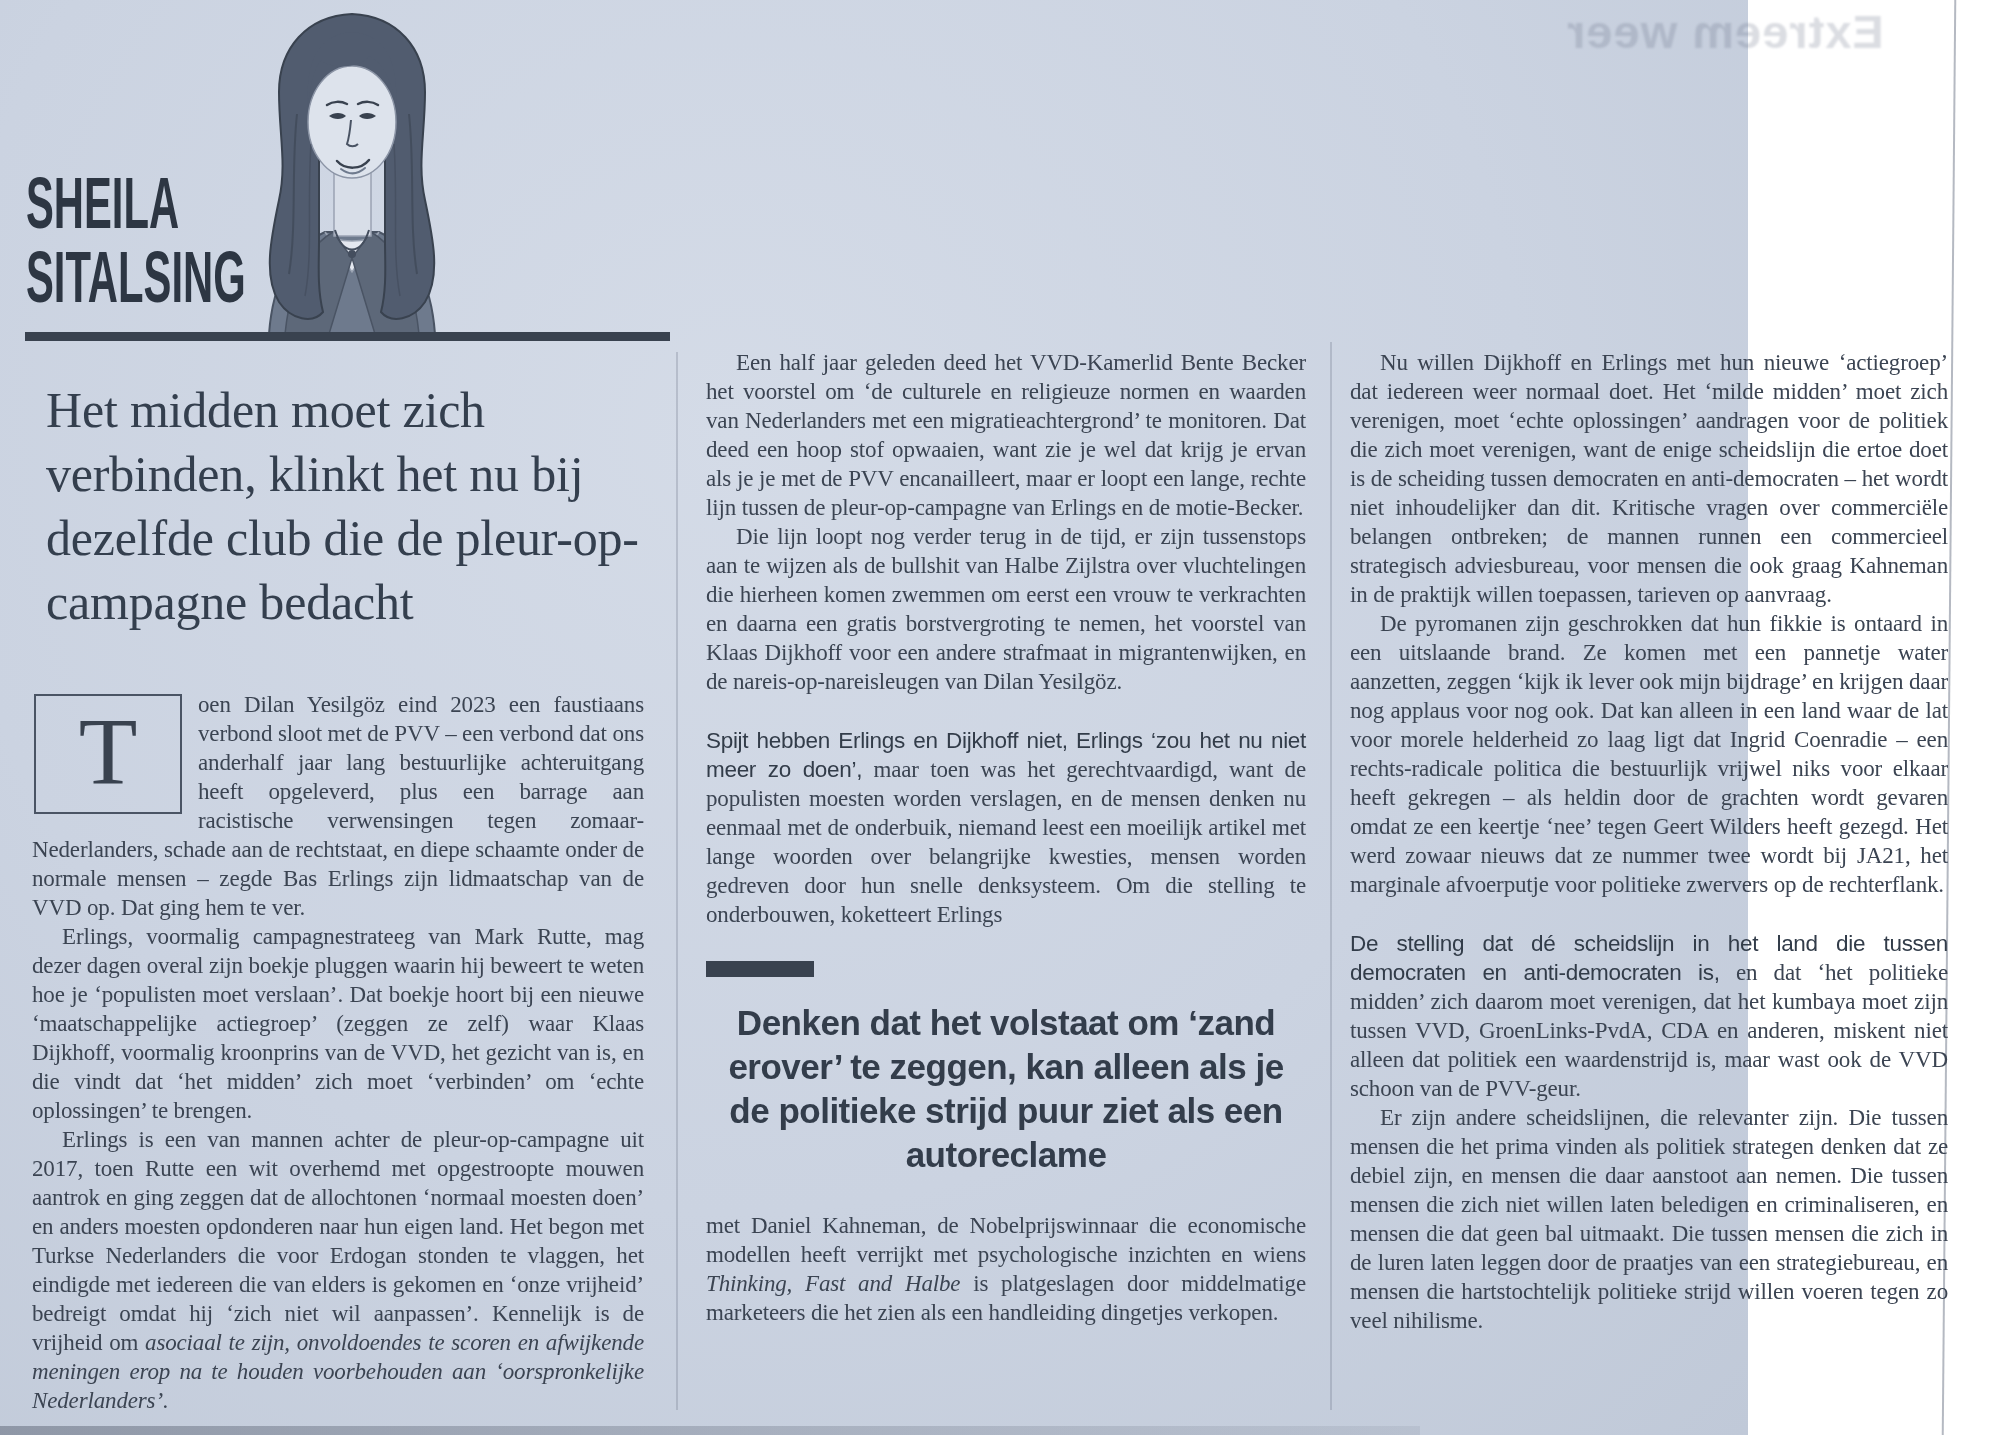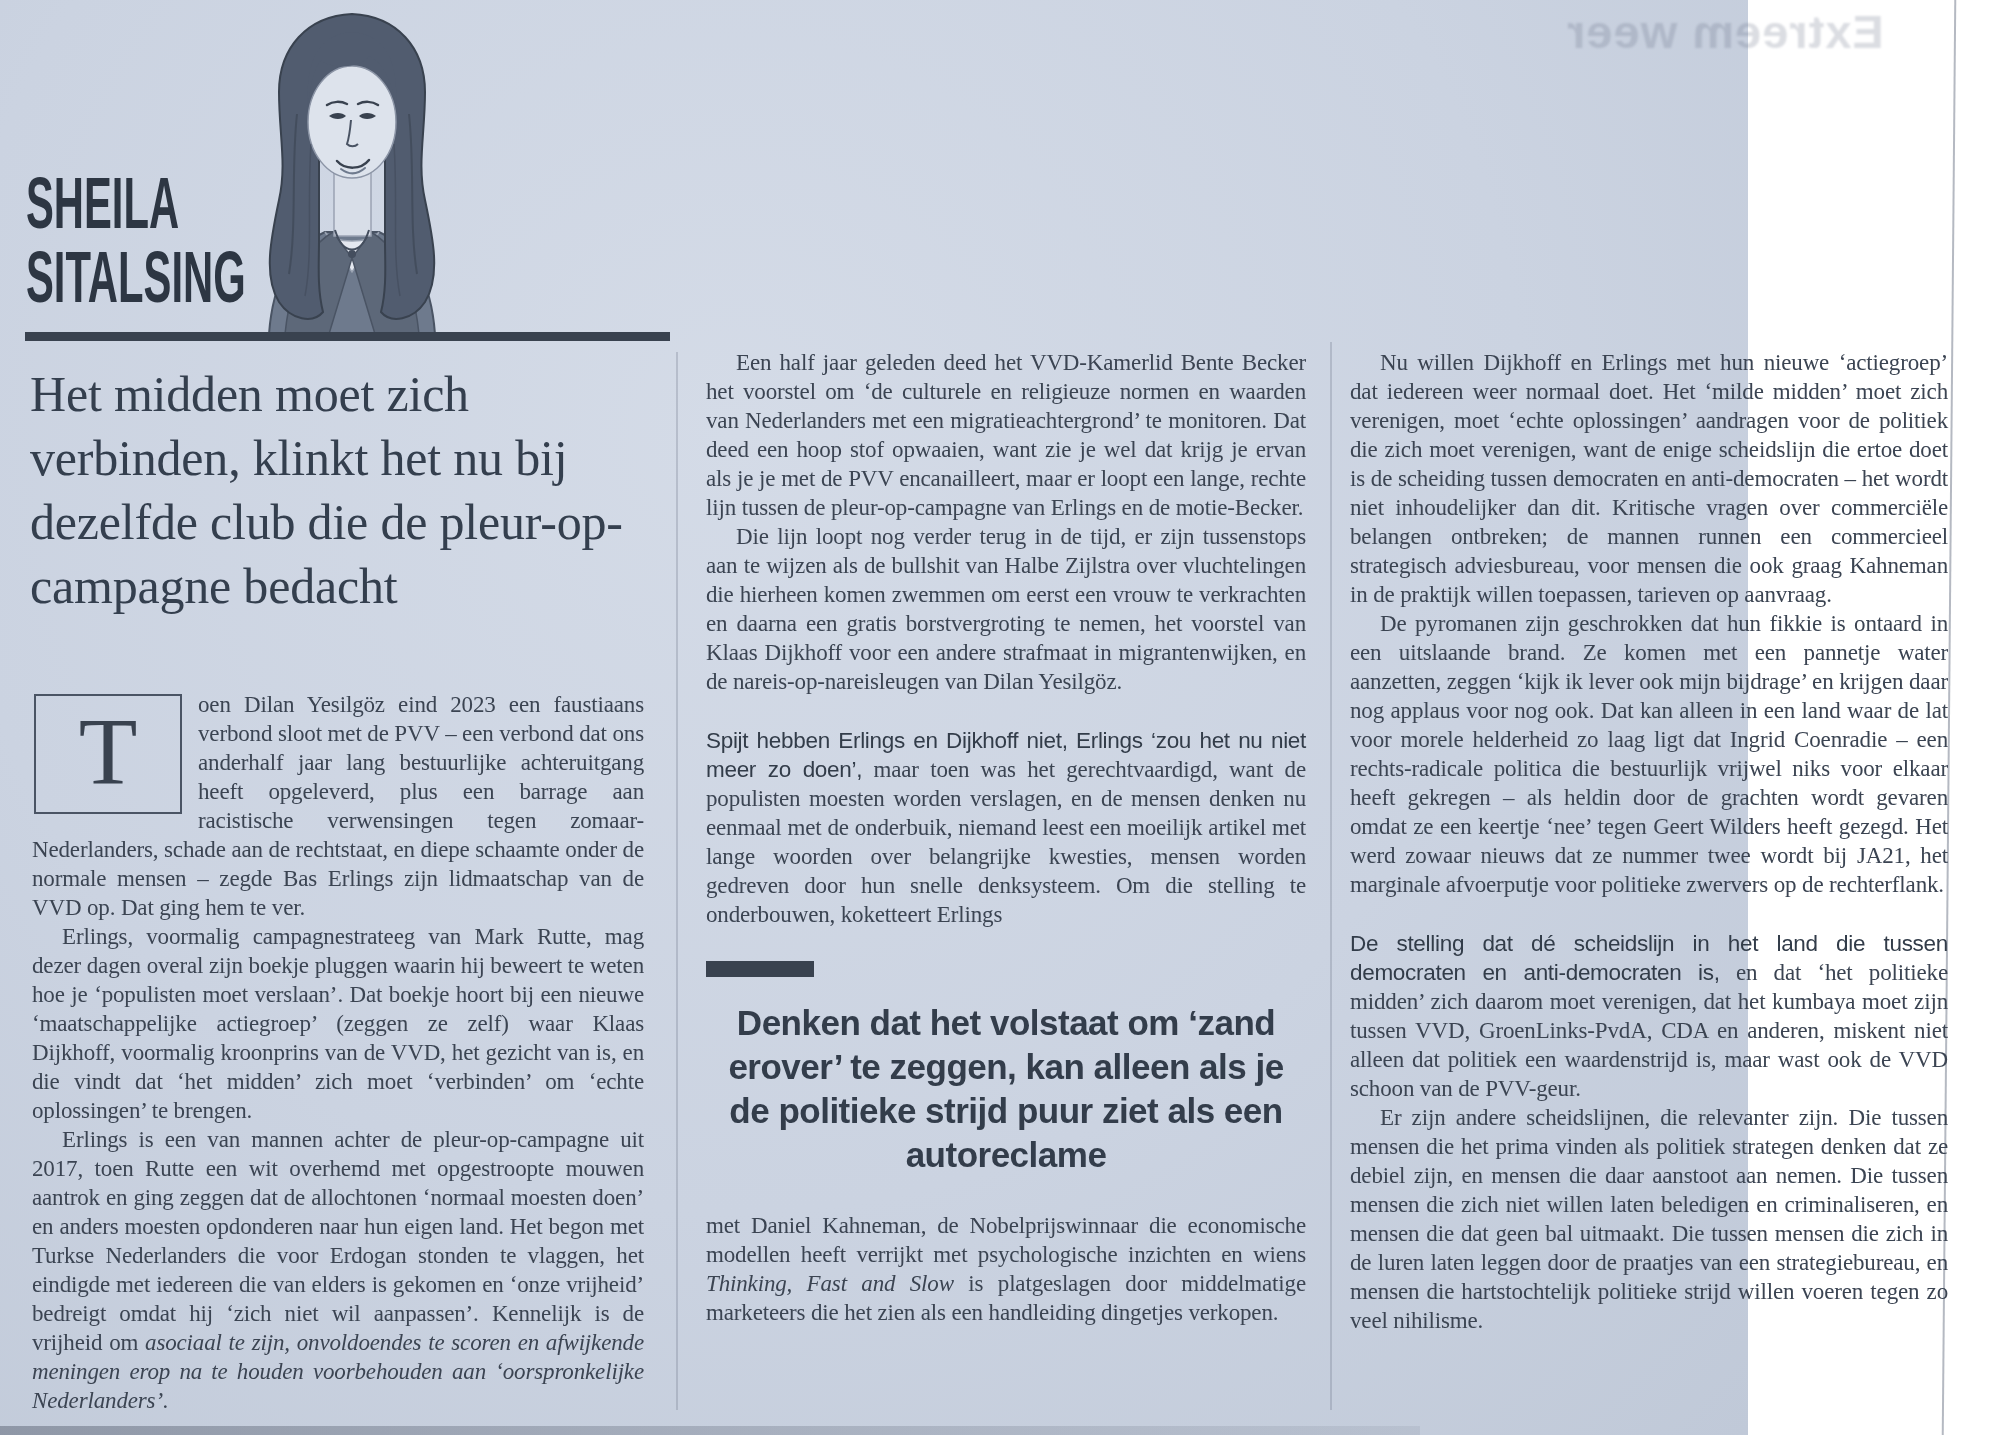--- a/index.html
+++ b/index.html
@@ -19,21 +19,21 @@
   .r2{left:1330px;top:342px;height:1068px;}
   .bottom-shadow{position:absolute;left:0;bottom:0;width:1420px;height:9px;
     background:linear-gradient(to right, rgba(100,108,124,0.55), rgba(100,108,124,0.12));}
 
   .portrait{position:absolute;left:220px;top:4px;width:264px;height:330px;}
   .author-name{position:absolute;left:26px;top:166px;}
   .nline{display:block;font-family:"Liberation Sans",sans-serif;font-weight:700;
     font-size:72px;line-height:74px;color:#2d3643;transform:scaleX(0.58);
     transform-origin:0 50%;white-space:nowrap;letter-spacing:0px;}
   .rule{position:absolute;left:25px;top:332px;width:645px;height:9px;background:#39424f;}
-  .headline{position:absolute;left:30px;top:362px;width:655px;margin:0;
+  .headline{position:absolute;left:30px;top:362px;width:655px;margin:16px;
     font-weight:400;font-size:50px;line-height:64px;color:#343f4e;letter-spacing:-0.2px;}
 
   .col{position:absolute;top:348px;}
   .col1{left:32px;top:690px;width:612px;}
   .col2{left:706px;width:600px;}
   .col3{left:1350px;width:598px;}
 
   .para{margin:0;text-align:justify;font-size:23px;line-height:29px;
     letter-spacing:-0.15px;color:#3b4452;}
   .para.indent{text-indent:30px;}
@@ -113,21 +113,21 @@
   </div>
 
   <div class="col col2">
     <p class="para indent"><span>Een half jaar geleden deed het VVD-Kamerlid Bente Becker het voorstel om ‘de culturele en religieuze normen en waarden van Nederlanders met een migratieachtergrond’ te monitoren. Dat deed een hoop stof opwaaien, want zie je wel dat krijg je ervan als je je met de PVV encanailleert, maar er loopt een lange, rechte lijn tussen de pleur-op-campagne van Erlings en de motie-Becker.</span></p>
     <p class="para indent"><span>Die lijn loopt nog verder terug in de tijd, er zijn tussenstops aan te wijzen als de bullshit van Halbe Zijlstra over vluchtelingen die hierheen komen zwemmen om eerst een vrouw te verkrachten en daarna een gratis borstvergroting te nemen, het voorstel van Klaas Dijkhoff voor een andere strafmaat in migrantenwijken, en de nareis-op-nareisleugen van Dilan Yesilgöz.</span></p>
     <p class="para lead"><b class="boldlead">Spijt hebben Erlings en Dijkhoff niet, Erlings ‘zou het nu niet meer zo doen’,</b> <span>maar toen was het gerechtvaardigd, want de populisten moesten worden verslagen, en de mensen denken nu eenmaal met de onderbuik, niemand leest een moeilijk artikel met lange woorden over belangrijke kwesties, mensen worden gedreven door hun snelle denksysteem. Om die stelling te onderbouwen, koketteert Erlings</span></p>
     <div class="pullquote">
       <div class="qbar"></div>
       <div class="qtext">Denken dat het volstaat om ‘zand erover’ te zeggen, kan alleen als je de politieke strijd puur ziet als een autoreclame</div>
     </div>
-    <p class="para"><span>met Daniel Kahneman, de Nobelprijswinnaar die economische modellen heeft verrijkt met psychologische inzichten en wiens </span><span class="ital">Thinking, Fast and Slow</span><span> is platgeslagen door middelmatige marketeers die het zien als een handleiding dingetjes verkopen.</span></p>
+    <p class="para"><span>met Daniel Kahneman, de Nobelprijswinnaar die economische modellen heeft verrijkt met psychologische inzichten en wiens </span><span class="ital">Thinking, Fast and Halbe</span><span> is platgeslagen door middelmatige marketeers die het zien als een handleiding dingetjes verkopen.</span></p>
   </div>
 
   <div class="col col3">
     <p class="para indent"><span>Nu willen Dijkhoff en Erlings met hun nieuwe ‘actiegroep’ dat iedereen weer normaal doet. Het ‘milde midden’ moet zich verenigen, moet ‘echte oplossingen’ aandragen voor de politiek die zich moet verenigen, want de enige scheidslijn die ertoe doet is de scheiding tussen democraten en anti-democraten – het wordt niet inhoudelijker dan dit. Kritische vragen over commerciële belangen ontbreken; de mannen runnen een commercieel strategisch adviesbureau, voor mensen die ook graag Kahneman in de praktijk willen toepassen, tarieven op aanvraag.</span></p>
     <p class="para indent"><span>De pyromanen zijn geschrokken dat hun fikkie is ontaard in een uitslaande brand. Ze komen met een pannetje water aanzetten, zeggen ‘kijk ik lever ook mijn bijdrage’ en krijgen daar nog applaus voor nog ook. Dat kan alleen in een land waar de lat voor morele helderheid zo laag ligt dat Ingrid Coenradie – een rechts-radicale politica die bestuurlijk vrijwel niks voor elkaar heeft gekregen – als heldin door de grachten wordt gevaren omdat ze een keertje ‘nee’ tegen Geert Wilders heeft gezegd. Het werd zowaar nieuws dat ze nummer twee wordt bij JA21, het marginale afvoerputje voor politieke zwervers op de rechterflank.</span></p>
     <p class="para lead"><b class="boldlead">De stelling dat dé scheidslijn in het land die tussen democraten en anti-democraten is,</b> <span>en dat ‘het politieke midden’ zich daarom moet verenigen, dat het kumbaya moet zijn tussen VVD, GroenLinks-PvdA, CDA en anderen, miskent niet alleen dat politiek een waardenstrijd is, maar wast ook de VVD schoon van de PVV-geur.</span></p>
     <p class="para indent"><span>Er zijn andere scheidslijnen, die relevanter zijn. Die tussen mensen die het prima vinden als politiek strategen denken dat ze debiel zijn, en mensen die daar aanstoot aan nemen. Die tussen mensen die zich niet willen laten beledigen en criminaliseren, en mensen die dat geen bal uitmaakt. Die tussen mensen die zich in de luren laten leggen door de praatjes van een strategiebureau, en mensen die hartstochtelijk politieke strijd willen voeren tegen zo veel nihilisme.</span></p>
   </div>
 
   <div class="bottom-shadow"></div>

